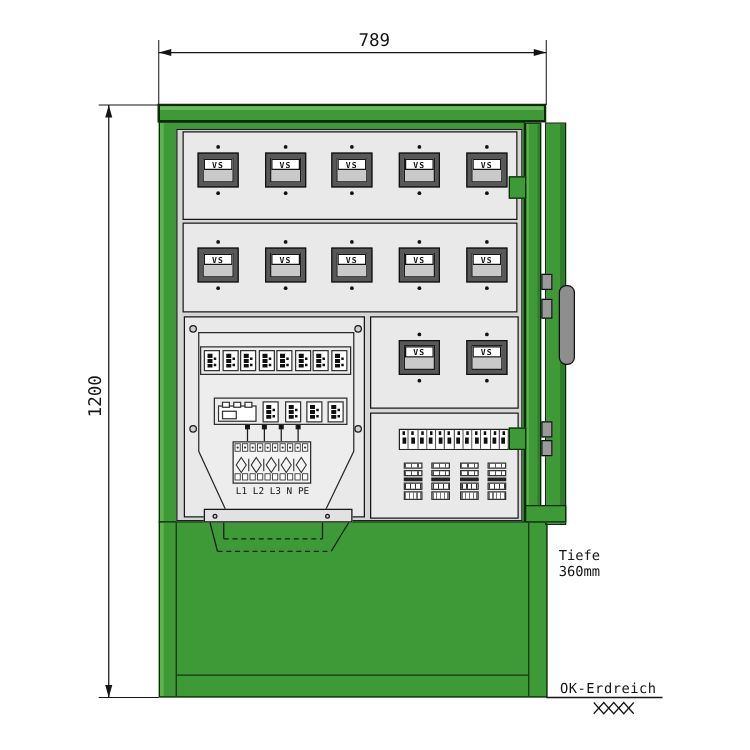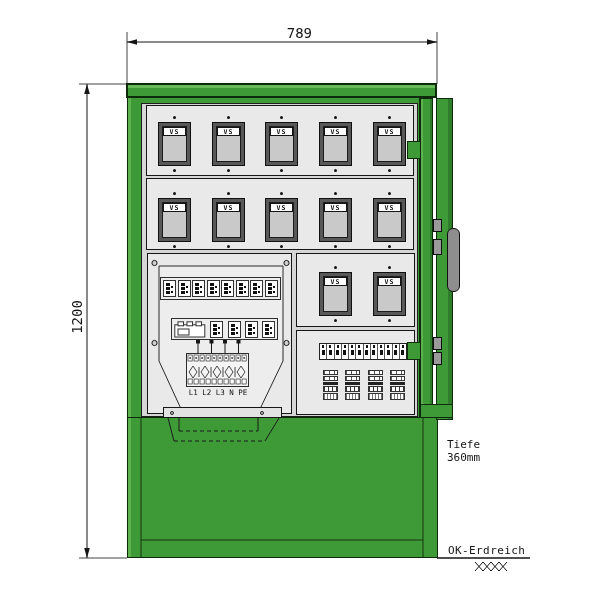--- a/index.html
+++ b/index.html
@@ -36,21 +36,21 @@
   .interior { left:141px; top:103px; width:277px; height:314px;
           background:#d6d6d6; border:1px solid #1d1d1d; }
   .panel { position:absolute; background:#e9e9e9; border:1.3px solid #161616; }
   #panel-row1 { left:146px; top:105px; width:268px; height:71px; }
   #panel-row2 { left:146px; top:178px; width:268px; height:72px; }
   #panel-left { left:147px; top:253px; width:145px; height:161px; }
   #panel-right-top { left:296px; top:253px; width:119px; height:74px; }
   #panel-right-bot { left:296px; top:330px; width:119px; height:85px; }
 
   
-  .meter { position:absolute; width:33px; height:44px; background:#585858;
+  .meter { position:absolute; width:33px; height:28px; background:#585858;
            border:1.6px solid #101010; }
   .meter .face { position:absolute; left:3px; right:3px; top:3px; bottom:3px;
            background:#c9c9c9; border:1px solid #1c1c1c; }
   .meter .tag  { position:absolute; left:4px; right:4px; top:4px; height:9px;
            background:#fff; border:1px solid #141414; display:flex;
            align-items:center; justify-content:center;
            font:bold 6.5px "DejaVu Sans Mono",monospace; letter-spacing:1px; color:#111; }
   .meter .dot-t,.meter .dot-b { position:absolute; left:50%; width:3px; height:3px;
            margin-left:-1.5px; background:#111; border-radius:50%; }
   .meter .dot-t { top:-7px; } .meter .dot-b { bottom:-7px; }

